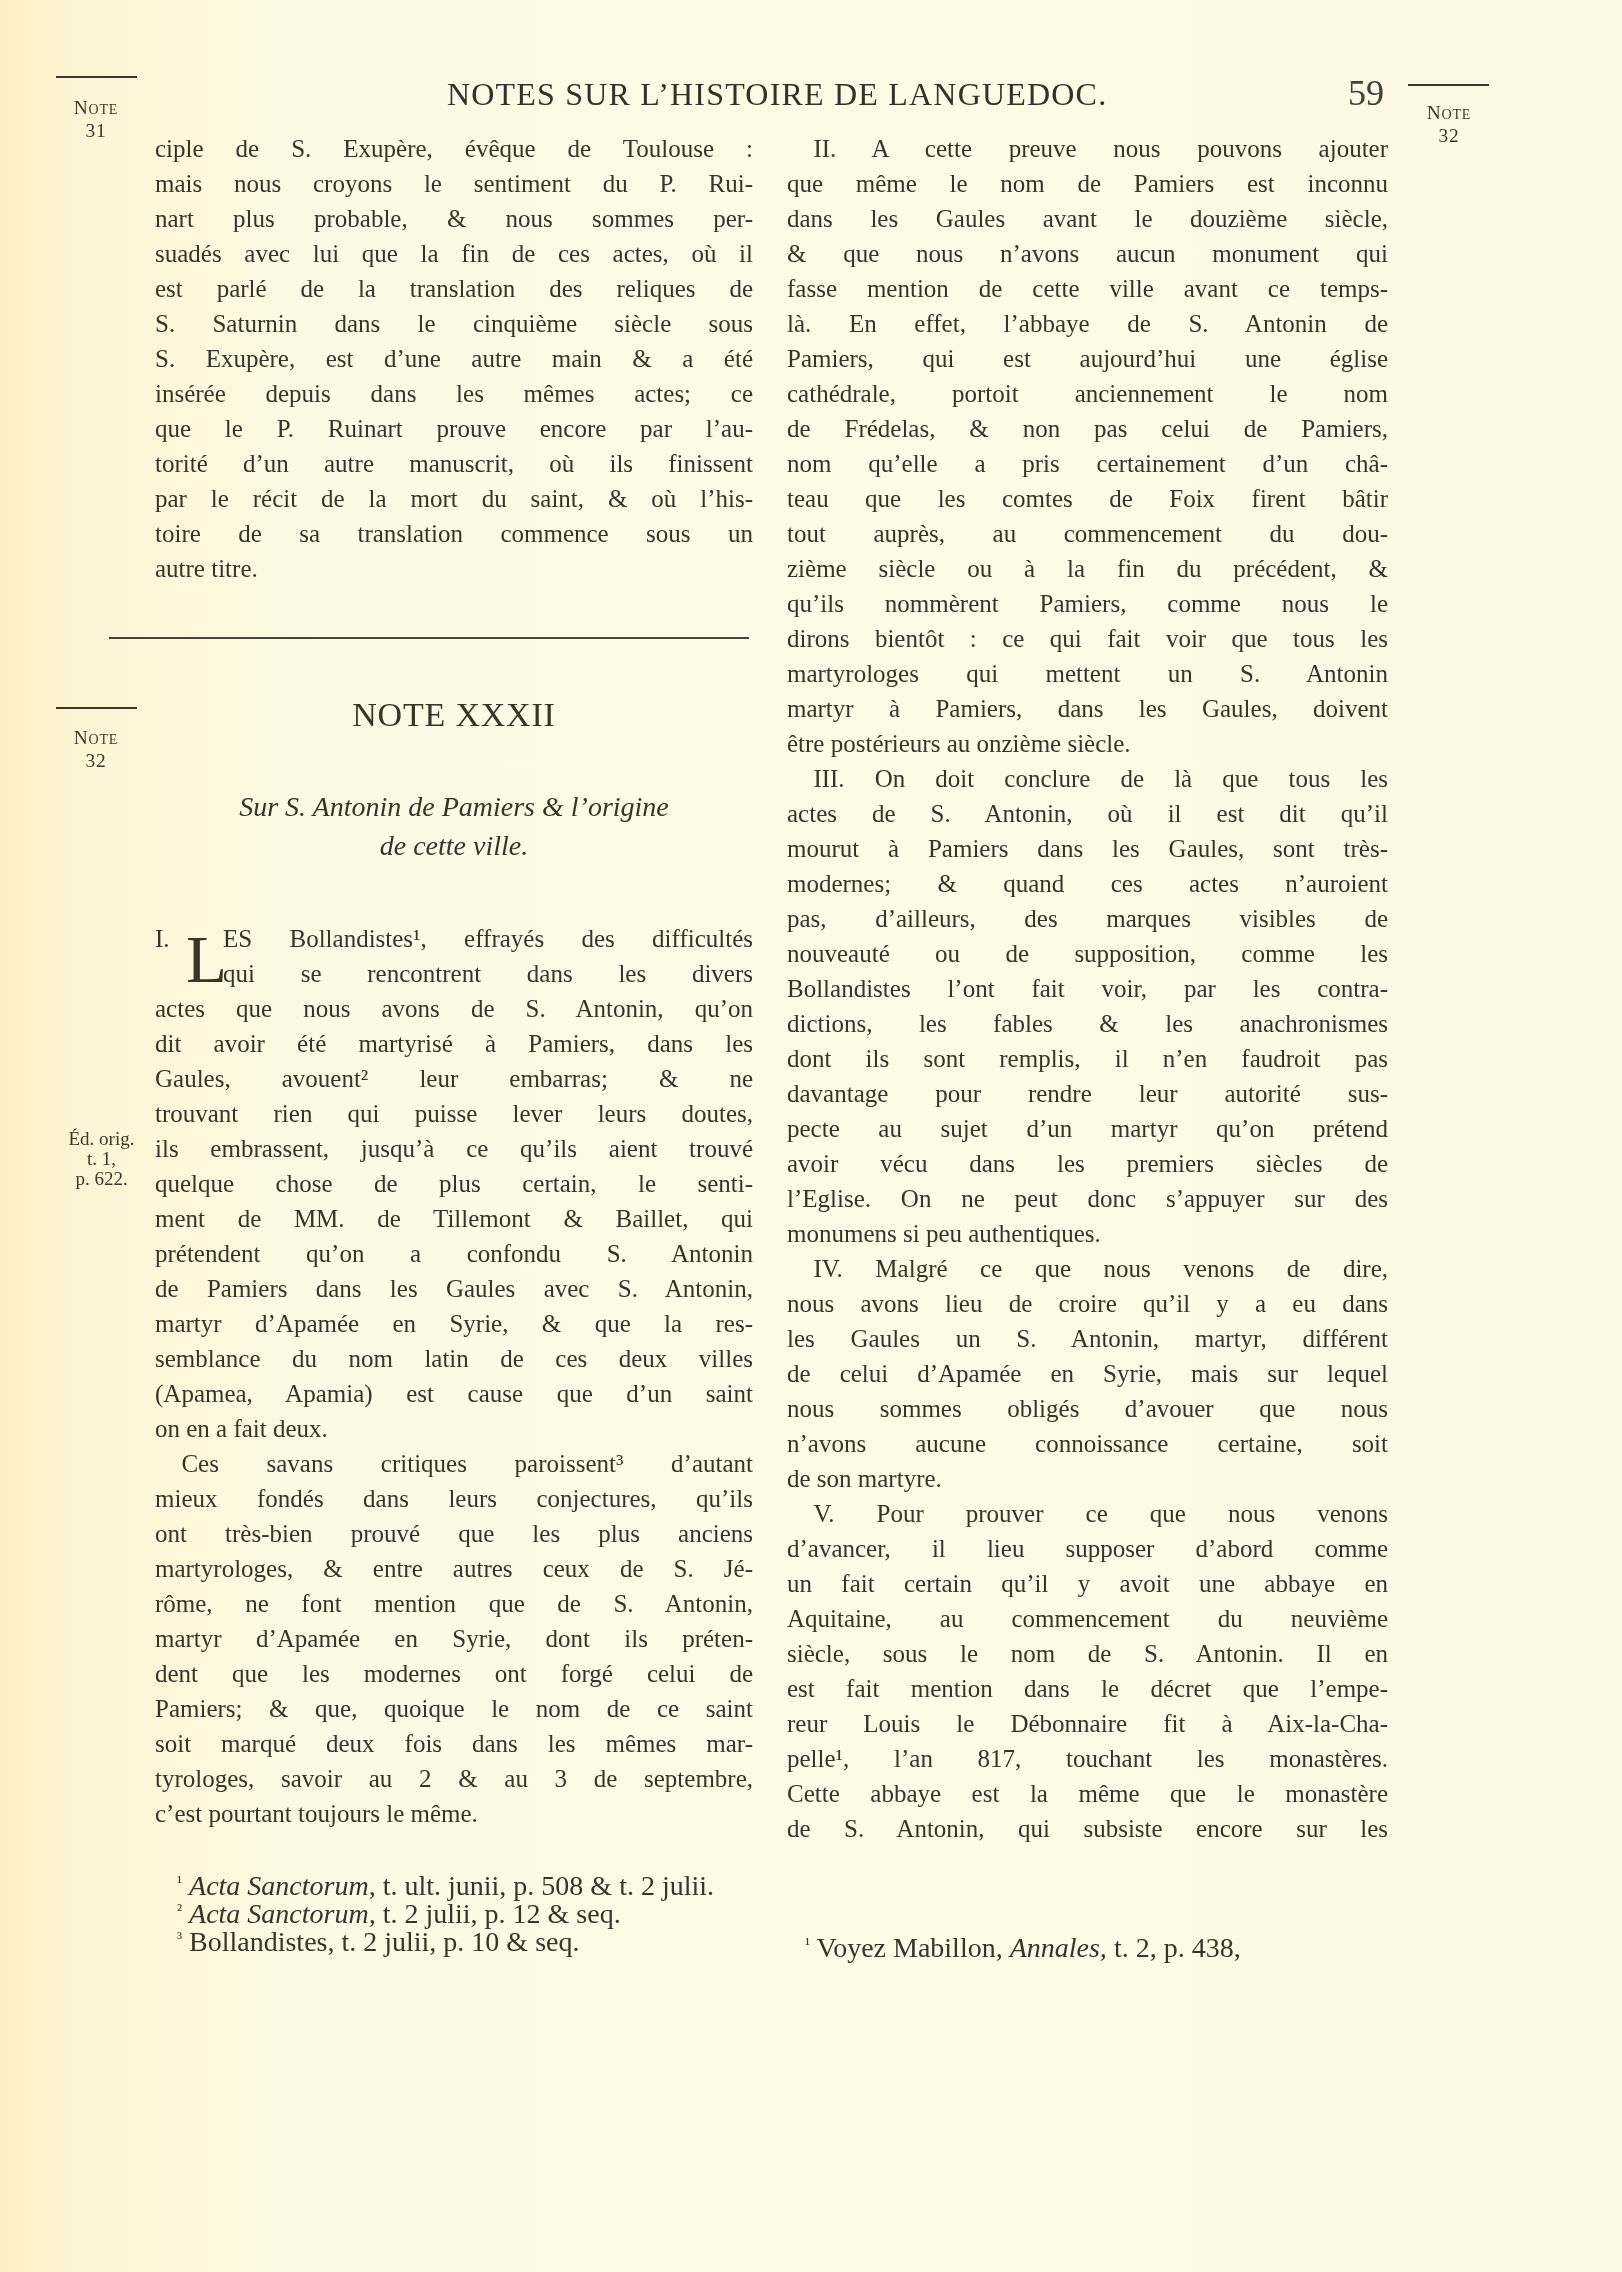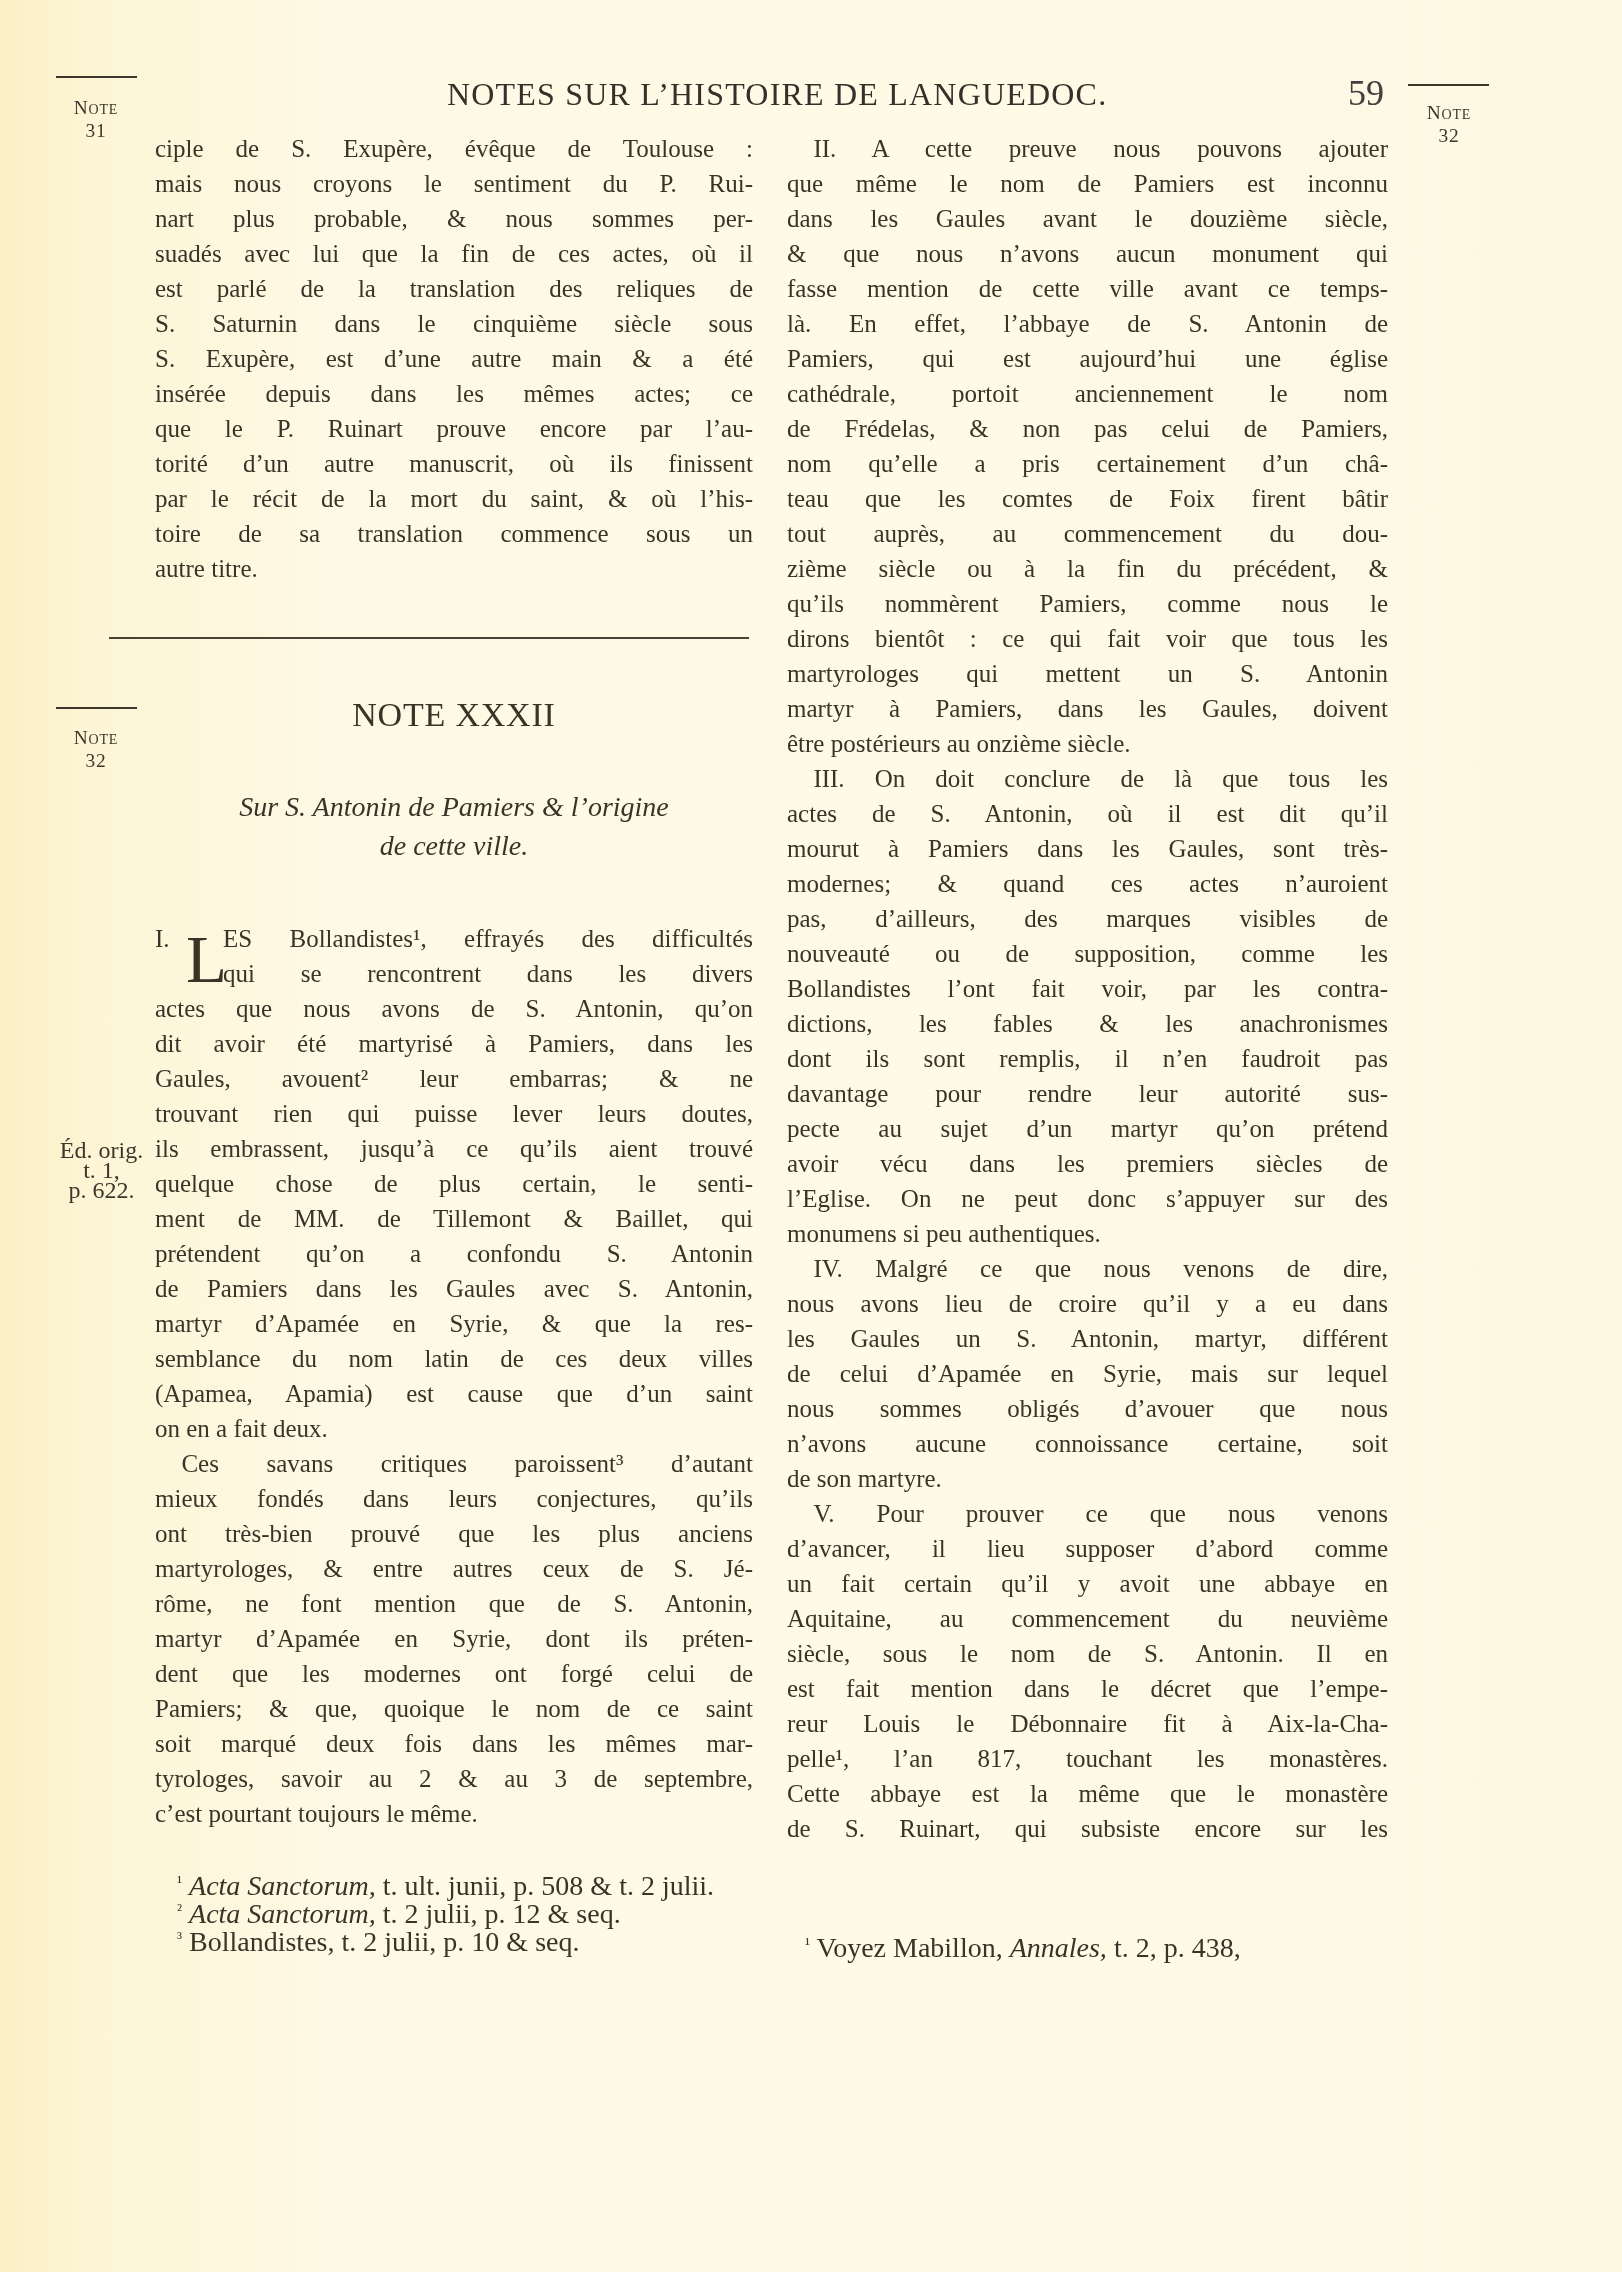--- a/index.html
+++ b/index.html
@@ -125,21 +125,21 @@
   <span class="line">martyrologes, &amp; entre autres ceux de S. Jé-</span>
   <span class="line">rôme, ne font mention que de S. Antonin,</span>
   <span class="line">martyr d’Apamée en Syrie, dont ils préten-</span>
   <span class="line">dent que les modernes ont forgé celui de</span>
   <span class="line">Pamiers; &amp; que, quoique le nom de ce saint</span>
   <span class="line">soit marqué deux fois dans les mêmes mar-</span>
   <span class="line">tyrologes, savoir au 2 &amp; au 3 de septembre,</span>
   <span class="line last">c’est pourtant toujours le même.</span>
 </div>
 
-<div class="margin-note" style="left:47px; top:1129px; width:109px; font-size:24px; line-height:20px; letter-spacing:0;margin-top:11px;">
+<div class="margin-note" style="left:47px; top:1129px; width:109px; font-size:19px; line-height:20px; letter-spacing:0;">
   <span>Éd. orig.</span><br>
   <span>t. 1,</span><br>
   <span>p. 622.</span>
 </div>
 
 <div class="footnotes" style="left:177px; top:1872px;">
   <span class="fn"><sup>¹</sup> <i>Acta Sanctorum,</i><span> t. ult. junii, p. 508 &amp; t. 2 julii.</span></span>
   <span class="fn"><sup>²</sup> <i>Acta Sanctorum,</i><span> t. 2 julii, p. 12 &amp; seq.</span></span>
   <span class="fn"><sup>³</sup> <span>Bollandistes, t. 2 julii, p. 10 &amp; seq.</span></span>
 </div>
@@ -189,19 +189,19 @@
 
   <span class="line indent">V. Pour prouver ce que nous venons</span>
   <span class="line">d’avancer, il lieu supposer d’abord comme</span>
   <span class="line">un fait certain qu’il y avoit une abbaye en</span>
   <span class="line">Aquitaine, au commencement du neuvième</span>
   <span class="line">siècle, sous le nom de S. Antonin. Il en</span>
   <span class="line">est fait mention dans le décret que l’empe-</span>
   <span class="line">reur Louis le Débonnaire fit à Aix-la-Cha-</span>
   <span class="line">pelle¹, l’an 817, touchant les monastères.</span>
   <span class="line">Cette abbaye est la même que le monastère</span>
-  <span class="line">de S. Ruinart, qui subsiste encore sur les</span>
+  <span class="line">de S. Antonin, qui subsiste encore sur les</span>
 </div>
 
 <div class="footnotes" style="left:805px; top:1934px;">
   <span class="fn"><sup>¹</sup><span> Voyez Mabillon, </span><i>Annales,</i><span> t. 2, p. 438,</span></span>
 </div>
 
 
 </body></html>

